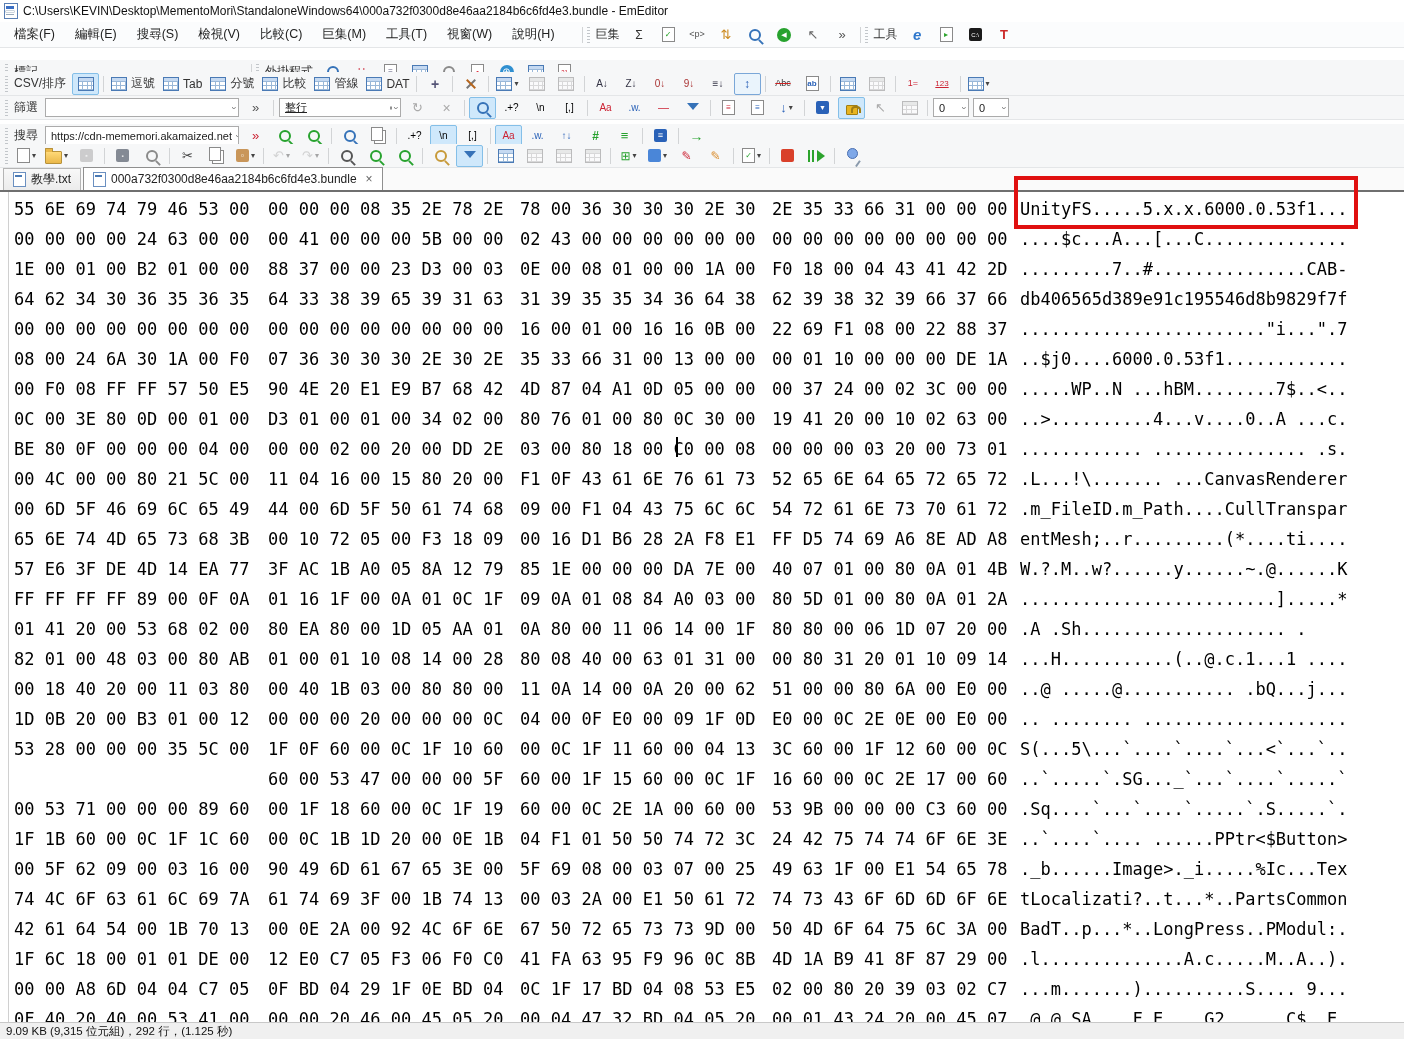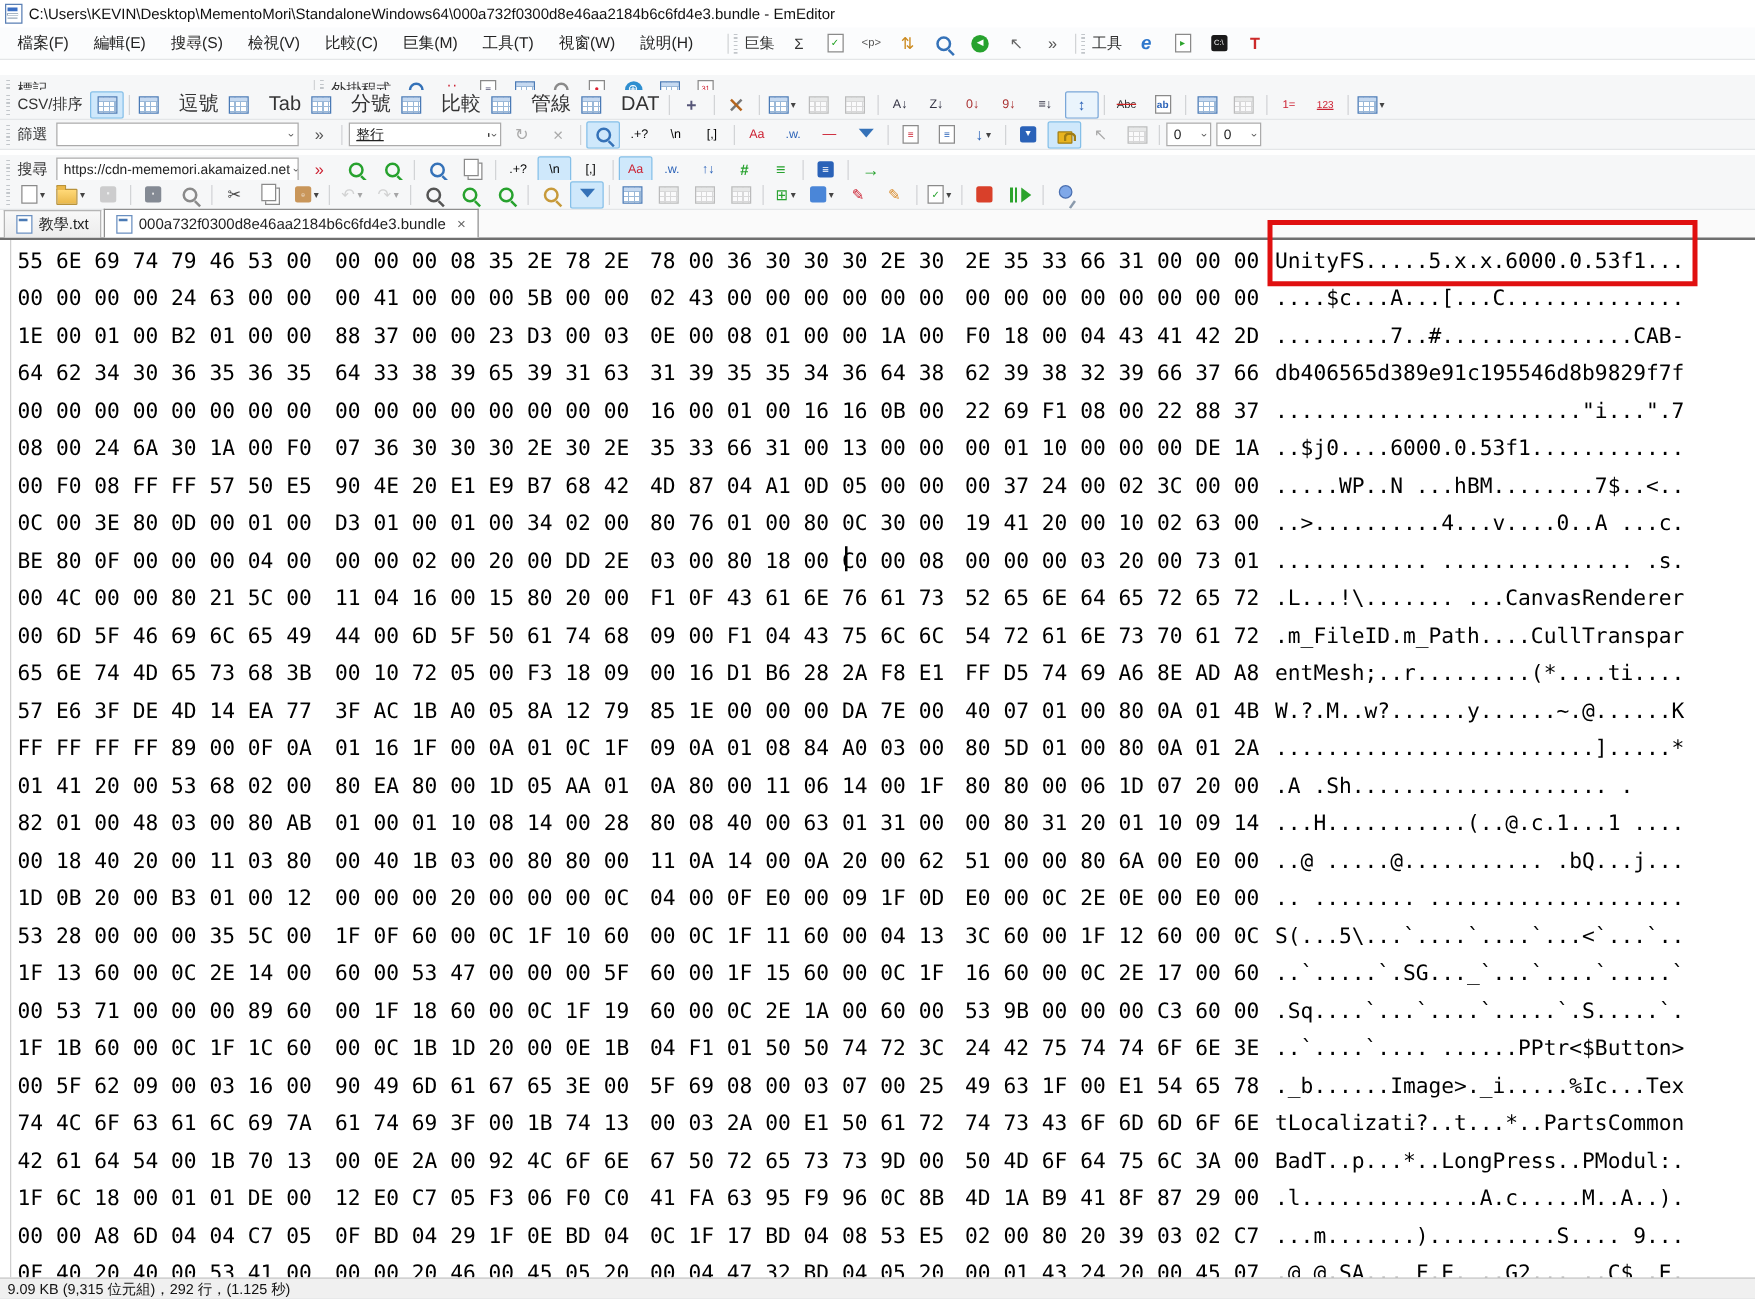--- a/index.html
+++ b/index.html
@@ -26,21 +26,21 @@
   .lbl{font-size:12px;color:#333;margin:0 5px 0 2px;}
   .sep{width:1px;height:16px;background:#d2d4d6;margin:0 3px;flex:0 0 auto;}
   .grip{width:3px;height:16px;margin:0 4px 0 1px;flex:0 0 auto;
         background:repeating-linear-gradient(180deg,#c2c6ca 0 1px,transparent 1px 3px);}
   .tbtn{display:inline-flex;align-items:center;justify-content:center;min-width:21px;height:20px;
         border:1px solid transparent;border-radius:2px;background:transparent;padding:0 2px;
         font-family:"Liberation Sans",sans-serif;margin:0 1px;flex:0 0 auto;}
   .tbtn.active{background:#cfe8fb;border-color:#84bfe8;}
   .tbtn.framed{border-color:#7aa7d8;background:#eaf4fc;}
   .tbtn.grey{opacity:.45;filter:grayscale(1);}
-  .tbtn .cap{font-size:16px;color:#333;margin-left:16px;}
+  .tbtn .cap{font-size:12px;color:#333;margin-left:4px;}
   .gly{font-size:12px;line-height:1;}
   .bold{font-weight:bold;} .ital{font-style:italic;font-weight:bold;}
   .undl{text-decoration:underline;} .strike{text-decoration:line-through;text-decoration-color:#c22;}
   .dd{font-size:8px;color:#444;margin-left:2px;}
   .combo{height:19px;border:1px solid #ababab;background:#fff;display:inline-flex;align-items:center;
          justify-content:space-between;padding:0 3px 0 5px;font-size:11px;color:#222;margin:0 2px;
          box-sizing:border-box;flex:0 0 auto;overflow:hidden;}
   .combo .arr{color:#555;font-size:9px;transform:rotate(90deg);margin-left:4px;}
   
   .ic{display:inline-flex;align-items:center;justify-content:center;position:relative;}
@@ -735,21 +735,20 @@
 
     <div class="hexrow">
       <span class="hg g0">53 28 00 00 00 35 5C 00</span>
       <span class="hg g1">1F 0F 60 00 0C 1F 10 60</span>
       <span class="hg g2">00 0C 1F 11 60 00 04 13</span>
       <span class="hg g3">3C 60 00 1F 12 60 00 0C</span>
       <span class="ha">S(...5\...`....`....`...&lt;`...`..</span>
     </div>
 
     <div class="hexrow">
-      <span class="hg g0">1F 13 60 00 0C 2E 14 00</span>
       <span class="hg g1">60 00 53 47 00 00 00 5F</span>
       <span class="hg g2">60 00 1F 15 60 00 0C 1F</span>
       <span class="hg g3">16 60 00 0C 2E 17 00 60</span>
       <span class="ha">..`.....`.SG..._`...`....`.....`</span>
     </div>
 
     <div class="hexrow">
       <span class="hg g0">00 53 71 00 00 00 89 60</span>
       <span class="hg g1">00 1F 18 60 00 0C 1F 19</span>
       <span class="hg g2">60 00 0C 2E 1A 00 60 00</span>

